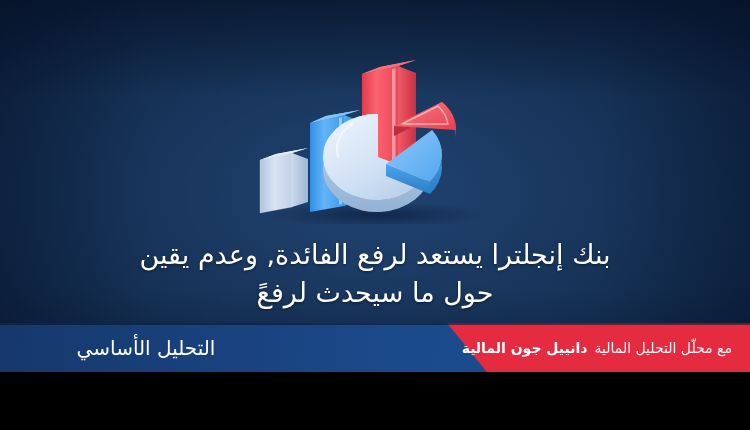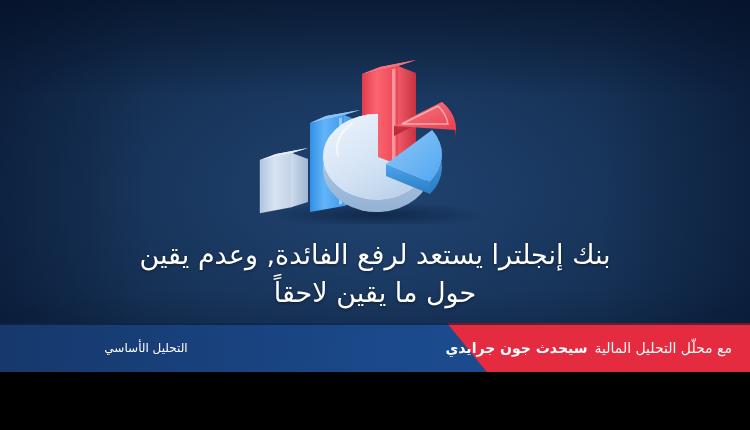--- a/index.html
+++ b/index.html
@@ -113,21 +113,21 @@
     top: 0;
     width: 292px;
     height: 49px;
     display: flex;
     align-items: center;
     justify-content: center;
     direction: rtl;
   }
   .footer-right .cat {
     color: #ffffff;
-    font-size: 12px;
+    font-size: 20px;
     font-weight: 400;
     letter-spacing: 0.2px;
   }
   .topline {
     position: absolute;
     left: 0; right: 0; top: 0;
     height: 2px;
     background: rgba(6,18,38,0.55);
   }
 </style>
@@ -265,31 +265,31 @@
         <path d="M142 74 L190 50 A52 41 0 0 1 204 78 Z" fill="url(#gPieRedTop)"></path>
         <path d="M150 72 L186 54 A46 36 0 0 1 196 72 Z" fill="none" stroke="rgba(255,255,255,0.5)" stroke-width="1.4"></path>
 
         <path d="M100 72 A40 32 0 0 0 86 104" fill="none" stroke="rgba(255,255,255,0.55)" stroke-width="2.2" stroke-linecap="round"></path>
       </g>
     </svg>
   </div>
 
   <div class="headline">
     <span class="ln">بنك إنجلترا يستعد لرفع الفائدة, وعدم يقين</span>
-    <span class="ln">حول ما يقين لاحقاً</span>
+    <span class="ln">حول ما سيحدث لرفعً</span>
   </div>
 
   <div class="footer">
     <div class="footer-blue"></div>
     <div class="footer-red"></div>
     <div class="topline"></div>
 
     <div class="footer-left">
       <span class="lead">مع محلّل التحليل المالية</span>
-      <span class="analyst">سيحدث جون جرايدي</span>
+      <span class="analyst">دانييل جون المالية</span>
     </div>
 
     <div class="footer-right">
       <span class="cat">التحليل الأساسي</span>
     </div>
   </div>
 
 </div>
 
 </body></html>

